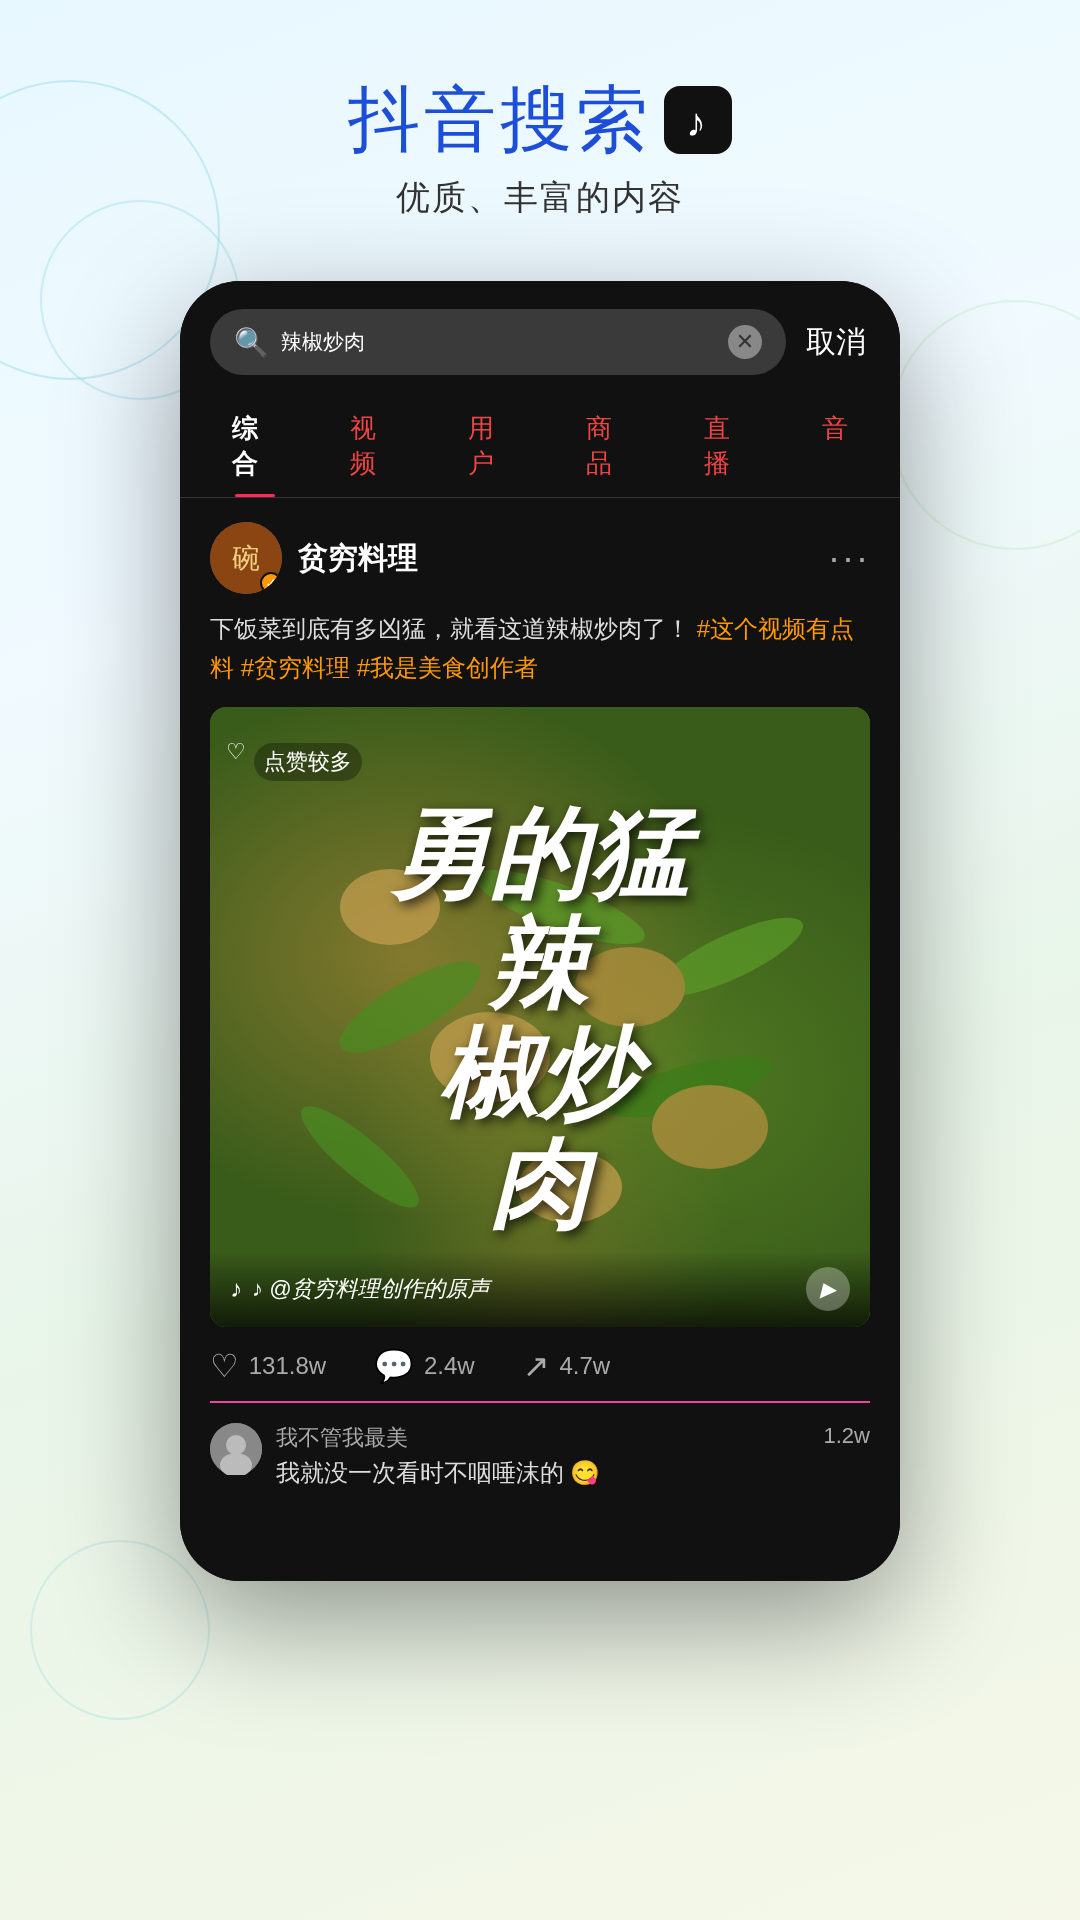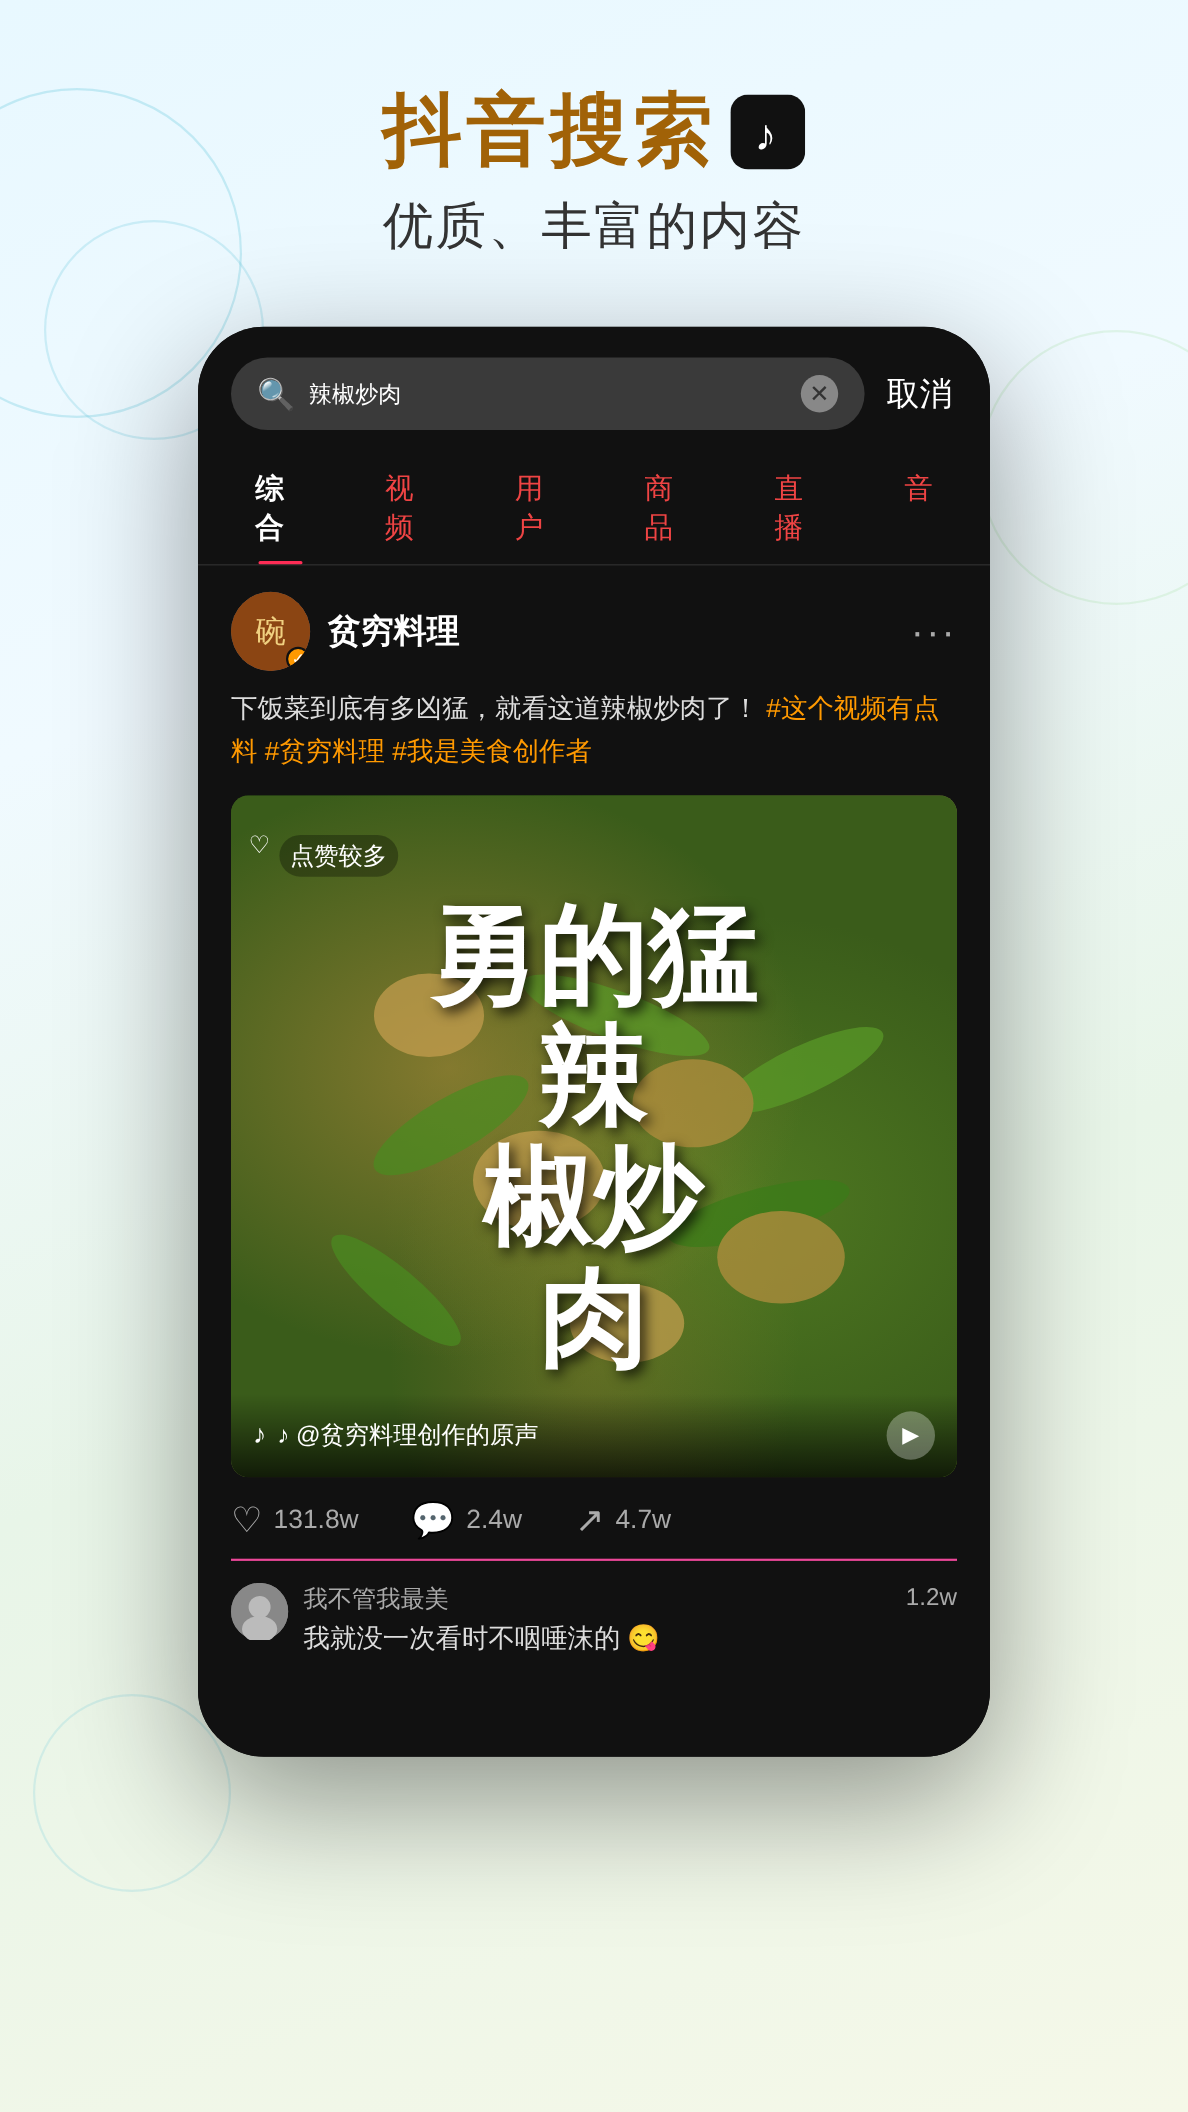--- a/index.html
+++ b/index.html
@@ -55,41 +55,41 @@
     .top-header {
       text-align: center;
       padding-top: 80px;
       padding-bottom: 40px;
       position: relative;
       z-index: 2;
     }
 
     .app-title {
       font-size: 72px;
-      font-weight: 700;
-      color: #a16207;
+      font-weight: 400;
+      color: #1d4ed8;
       letter-spacing: 4px;
       line-height: 1.1;
       display: flex;
       align-items: center;
       justify-content: center;
       gap: 12px;
     }
 
     .tiktok-logo {
       width: 68px;
       height: 68px;
       display: inline-flex;
       align-items: center;
       justify-content: center;
       position: relative;
     }
 
     .app-subtitle {
-      font-size: 46px;
+      font-size: 34px;
       color: #333;
       margin-top: 16px;
       letter-spacing: 2px;
     }
 
     
     .phone-wrapper {
       display: flex;
       justify-content: center;
       align-items: flex-start;
@@ -309,20 +309,21 @@
 
     .video-bg {
       width: 100%;
       height: 620px;
       background: linear-gradient(135deg, #2d4a1e 0%, #4a7c20 30%, #8B7355 60%, #6B8E23 100%);
       position: relative;
       display: flex;
       align-items: center;
       justify-content: center;
       overflow: hidden;
+      font-style: italic;
     }
 
     
     .food-bg {
       position: absolute;
       inset: 0;
       background: 
         radial-gradient(ellipse at 30% 40%, rgba(180, 140, 60, 0.6) 0%, transparent 50%),
         radial-gradient(ellipse at 70% 60%, rgba(100, 150, 40, 0.5) 0%, transparent 50%),
         radial-gradient(ellipse at 50% 80%, rgba(160, 120, 50, 0.4) 0%, transparent 40%);

